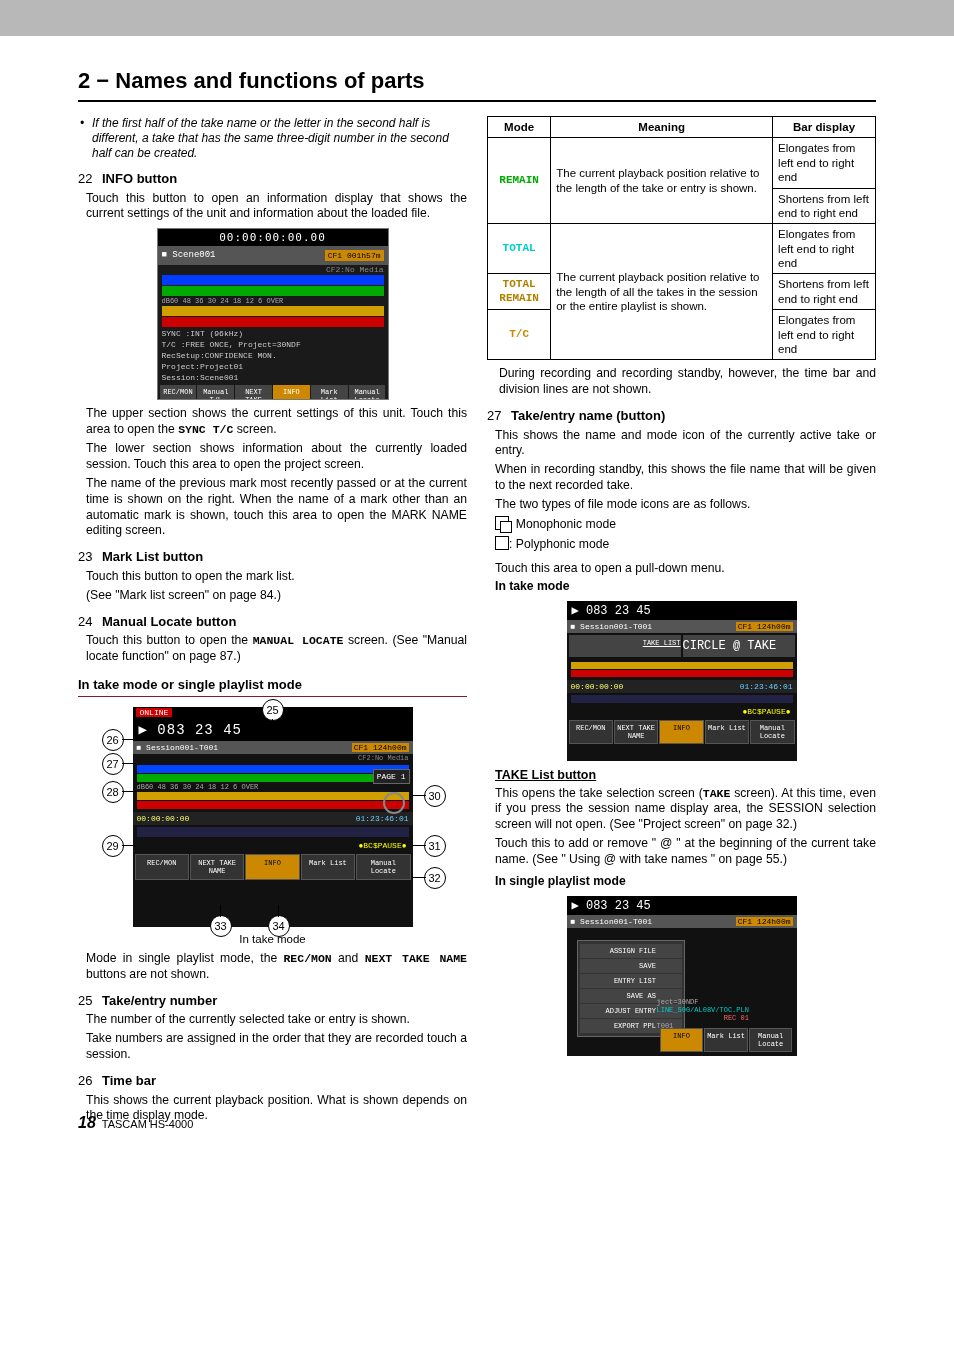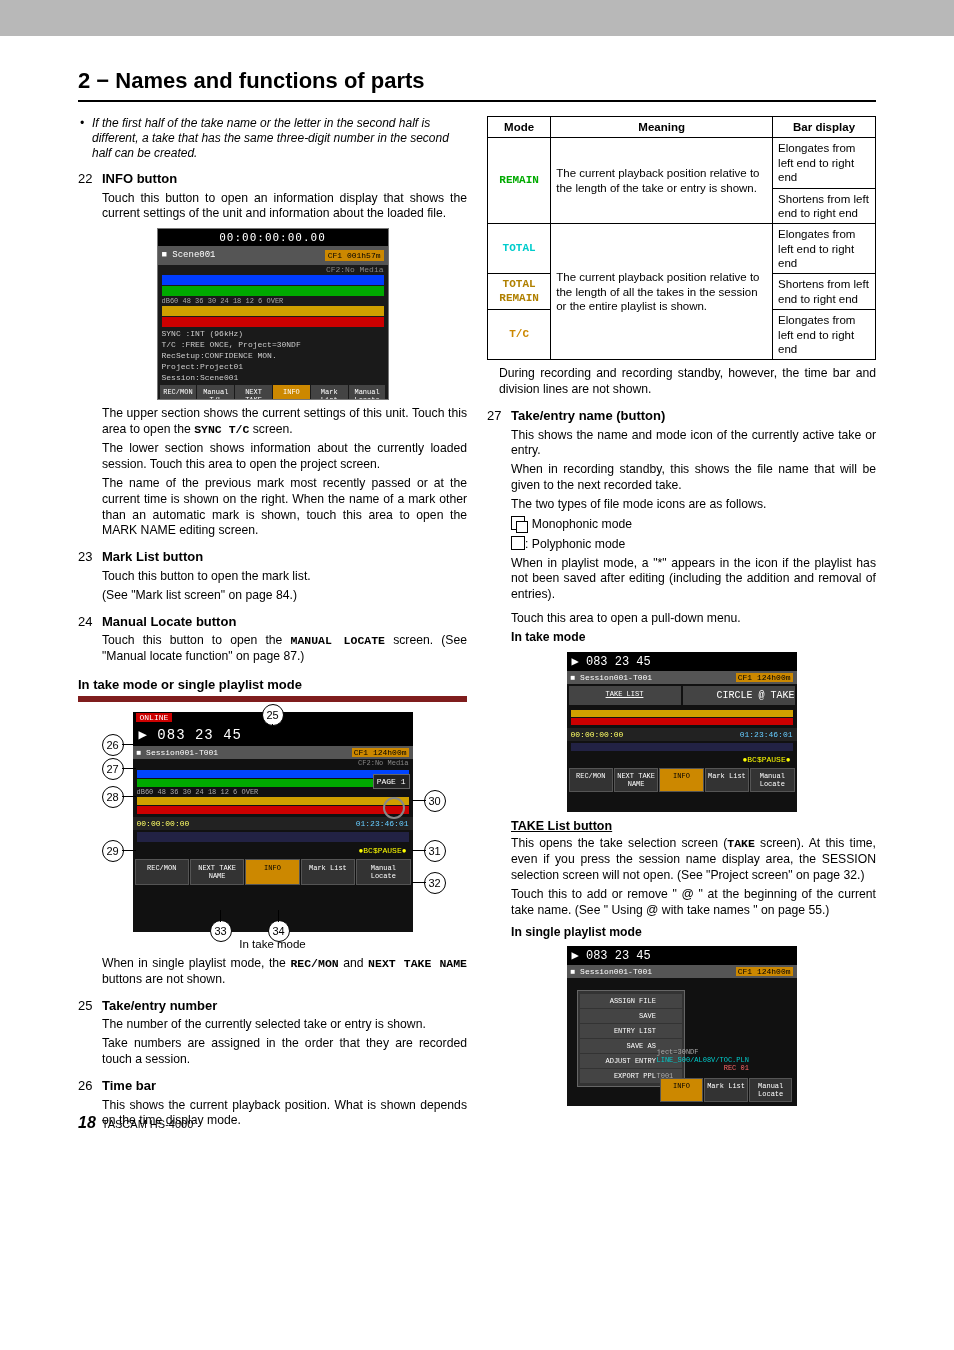--- a/index.html
+++ b/index.html
@@ -55,31 +55,31 @@
     margin: 10px 0 4px 0;
     line-height: 1.2;
   }
   .item-heading .num {
     display: inline-block;
     width: 24px;
     font-weight: normal;
     text-align: left;
   }
   .body {
-    margin-left: 24px;
+    margin-left: 8px;
     text-align: justify;
     line-height: 1.3;
     font-size: 12.2px;
   }
   .body p { margin: 0 0 3px 0; }
   .mono { font-family: "Courier New", monospace; font-weight: bold; font-size: 11.5px;}
   .sub-heading {
     font-weight: bold;
     font-size: 13px;
-    border-bottom: 6px solid #7f1d1d;
+    border-bottom: 1px solid #7f1d1d;
     margin: 12px 0 10px 0;
     padding-bottom: 4px;
   }
   .figure {
     margin: 6px auto;
     display: block;
   }
   .fig1 {
     width: 230px; height: 170px; background: #1a1a1a;
     border: 1px solid #777;
@@ -350,21 +350,21 @@
         <div class="lead" style="top:170px;right:22px;width:14px;height:1px;"></div>
 
         <div class="callout" style="bottom:-10px;left:112px;text-align:center;">33</div>
         <div class="lead" style="bottom:10px;left:122px;width:1px;height:12px;"></div>
         <div class="callout" style="bottom:-10px;left:170px;">34</div>
         <div class="lead" style="bottom:10px;left:180px;width:1px;height:12px;"></div>
       </div>
       <div class="fig-caption">In take mode</div>
 
       <div class="body">
-        <p><span>When in single playlist mode, the </span><span class="mono">REC/MON</span><span> and </span><span class="mono">NEXT TAKE NAME</span><span> buttons are not shown.</span></p>
+        <p><span>Mode in single playlist mode, the </span><span class="mono">REC/MON</span><span> and </span><span class="mono">NEXT TAKE NAME</span><span> buttons are not shown.</span></p>
       </div>
 
       <div class="item-heading">
         <span class="num">25</span><span>Take/entry number</span>
       </div>
       <div class="body">
         <p>The number of the currently selected take or entry is shown.</p>
         <p>Take numbers are assigned in the order that they are recorded touch a session.</p>
       </div>
 
@@ -413,34 +413,33 @@
 
       <div class="item-heading">
         <span class="num">27</span><span>Take/entry name (button)</span>
       </div>
       <div class="body">
         <p>This shows the name and mode icon of the currently active take or entry.</p>
         <p>When in recording standby, this shows the file name that will be given to the next recorded take.</p>
         <p>The two types of file mode icons are as follows.</p>
         <p><span class="icon-box mono"></span><span>: Monophonic mode</span></p>
         <p><span class="icon-box"></span><span>: Polyphonic mode</span></p>
-        <p>When in playlist mode, a "*" appears in the icon if the playlist has not been saved after editing (including the addition and removal of entries).</p>
         <p style="margin-top:8px;">Touch this area to open a pull-down menu.</p>
         <p class="bold">In take mode</p>
       </div>
 
       <div class="fig-small">
         <div class="tc">▶ <span>083  23 45 </span></div>
         <div class="sess">
             <span>■ <span>Session001-T001</span></span>
             <span class="media">CF1 124h00m</span>
           </div>
         <div style="display:flex;gap:2px;padding:2px;">
-          <div style="flex:1;background:#444;color:#fff;font-size:7px;text-align:center;padding:4px 0;text-decoration:underline;">TAKE LIST</div>
-          <div style="flex:1;background:#444;color:#fff;font-size:10px;text-align:right;padding:4px 0;">CIRCLE @ TAKE</div>
+          <div style="flex:1;background:#444;color:#fff;font-size:7px;text-align:right;padding:4px 0;text-decoration:underline;">TAKE LIST</div>
+          <div style="flex:1;background:#444;color:#fff;font-size:12px;text-align:left;padding:4px 0;">CIRCLE @ TAKE</div>
         </div>
         <div class="bars">
             <div class="mbar b3"></div>
             <div class="mbar b4"></div>
           </div>
         <div class="timeline">
             <span style="color:#ff6">00:00:00:00</span>
             <span style="color:#6cf">01:23:46:01</span>
           </div>
         <div style="height:8px;background:#224;margin:2px 4px;"></div>

